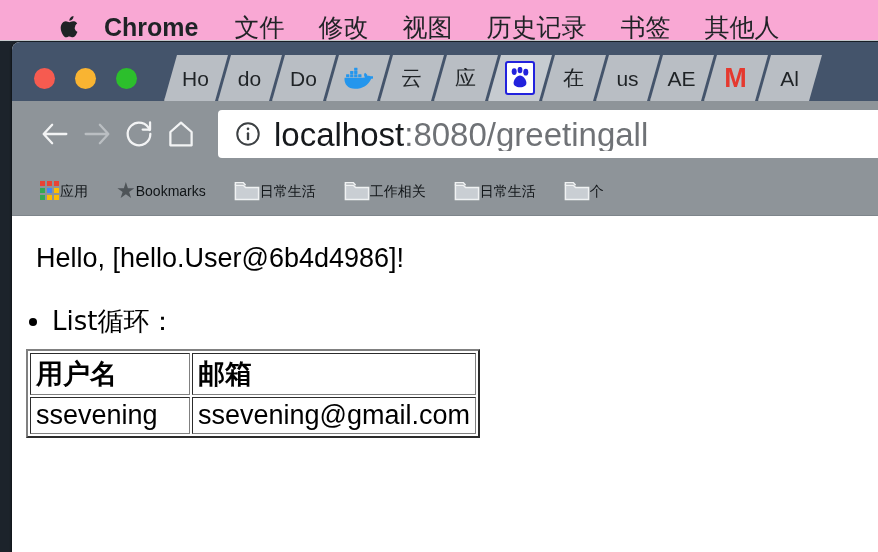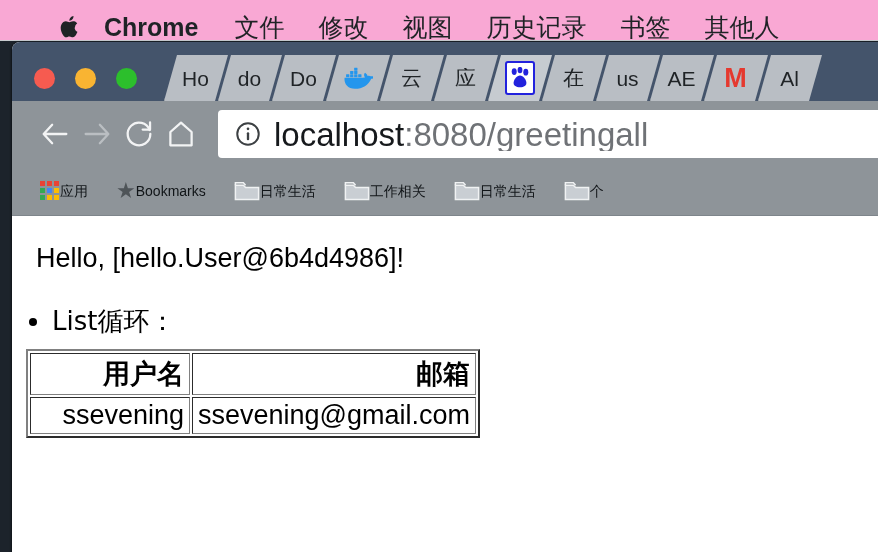--- a/index.html
+++ b/index.html
@@ -255,21 +255,21 @@
     border-collapse: separate;
     border-spacing: 2px;
     border: 2px outset #808080;
     background: #ffffff;
   }
   .data-table td, .data-table th {
     border: 1px inset #808080;
     padding: 2px 5px;
     font-size: 27px;
     color: #000000;
-    text-align: right;
+    text-align: left;
     font-weight: normal;
     white-space: nowrap;
   }
   .data-table th {
     font-weight: bold;
     font-family: "DejaVu Sans", sans-serif;
   }
   .data-table td.username { min-width: 148px; }
   .data-table th.username-h { min-width: 148px; }
 </style>

